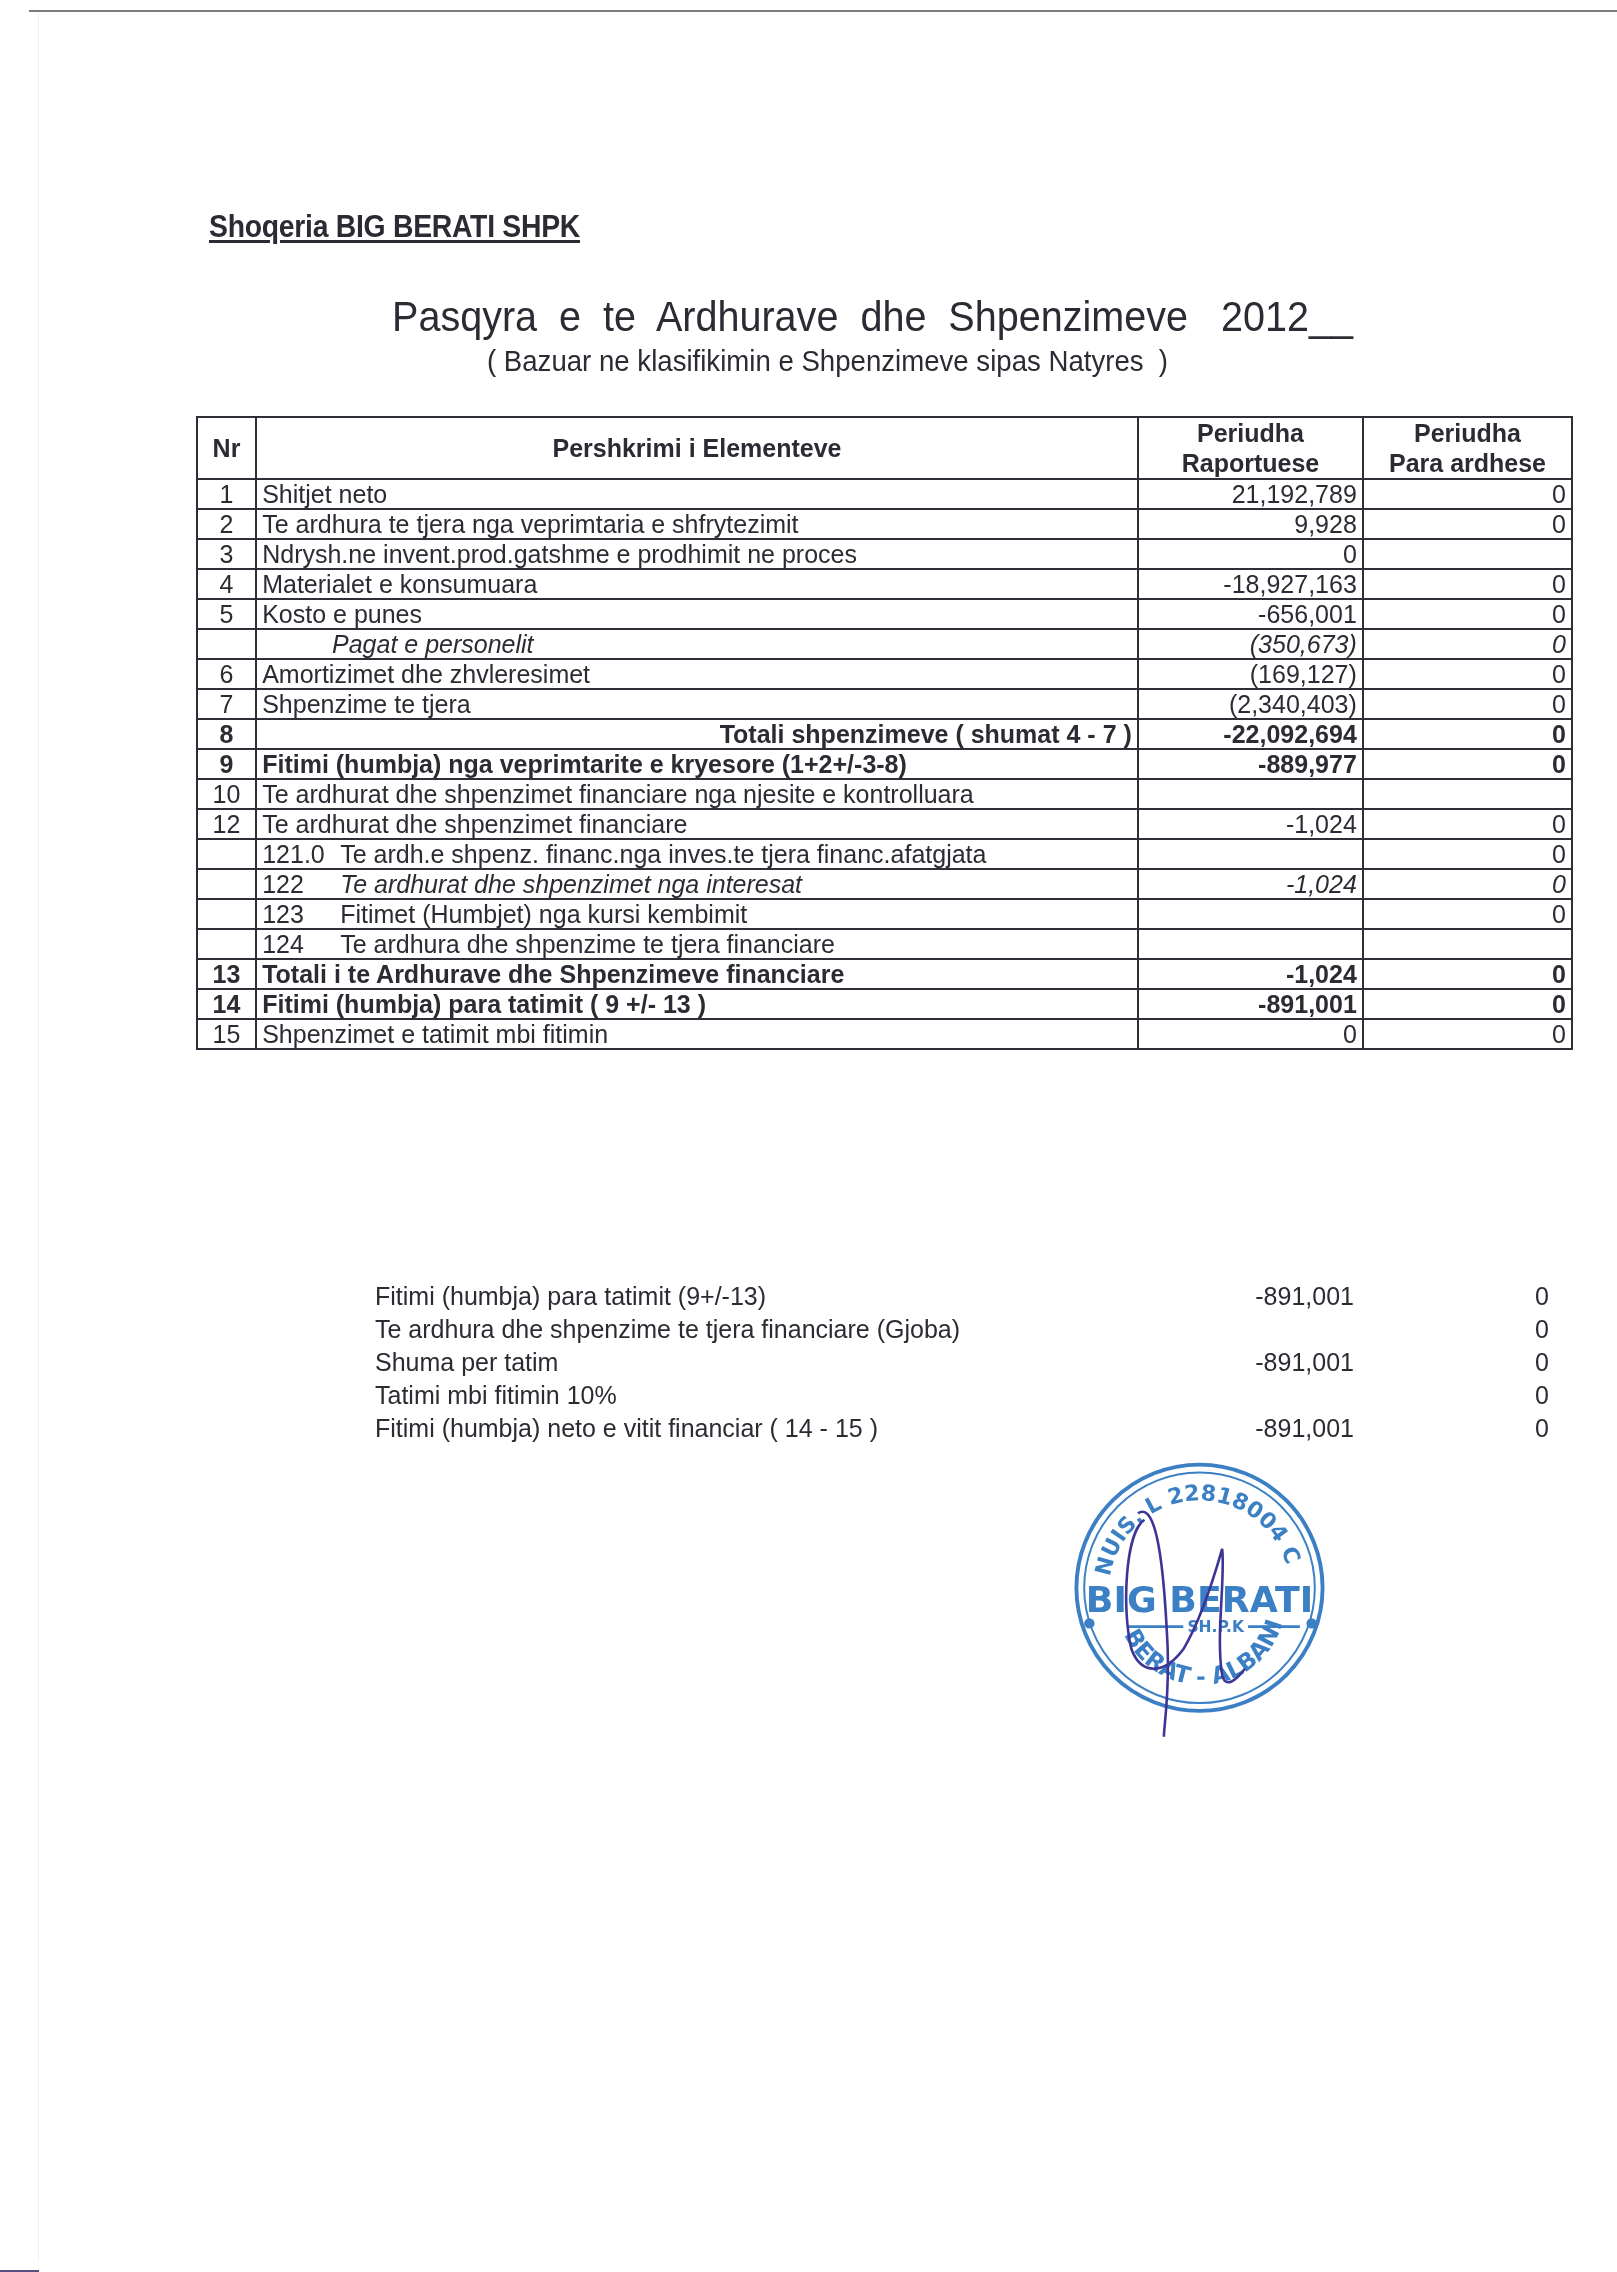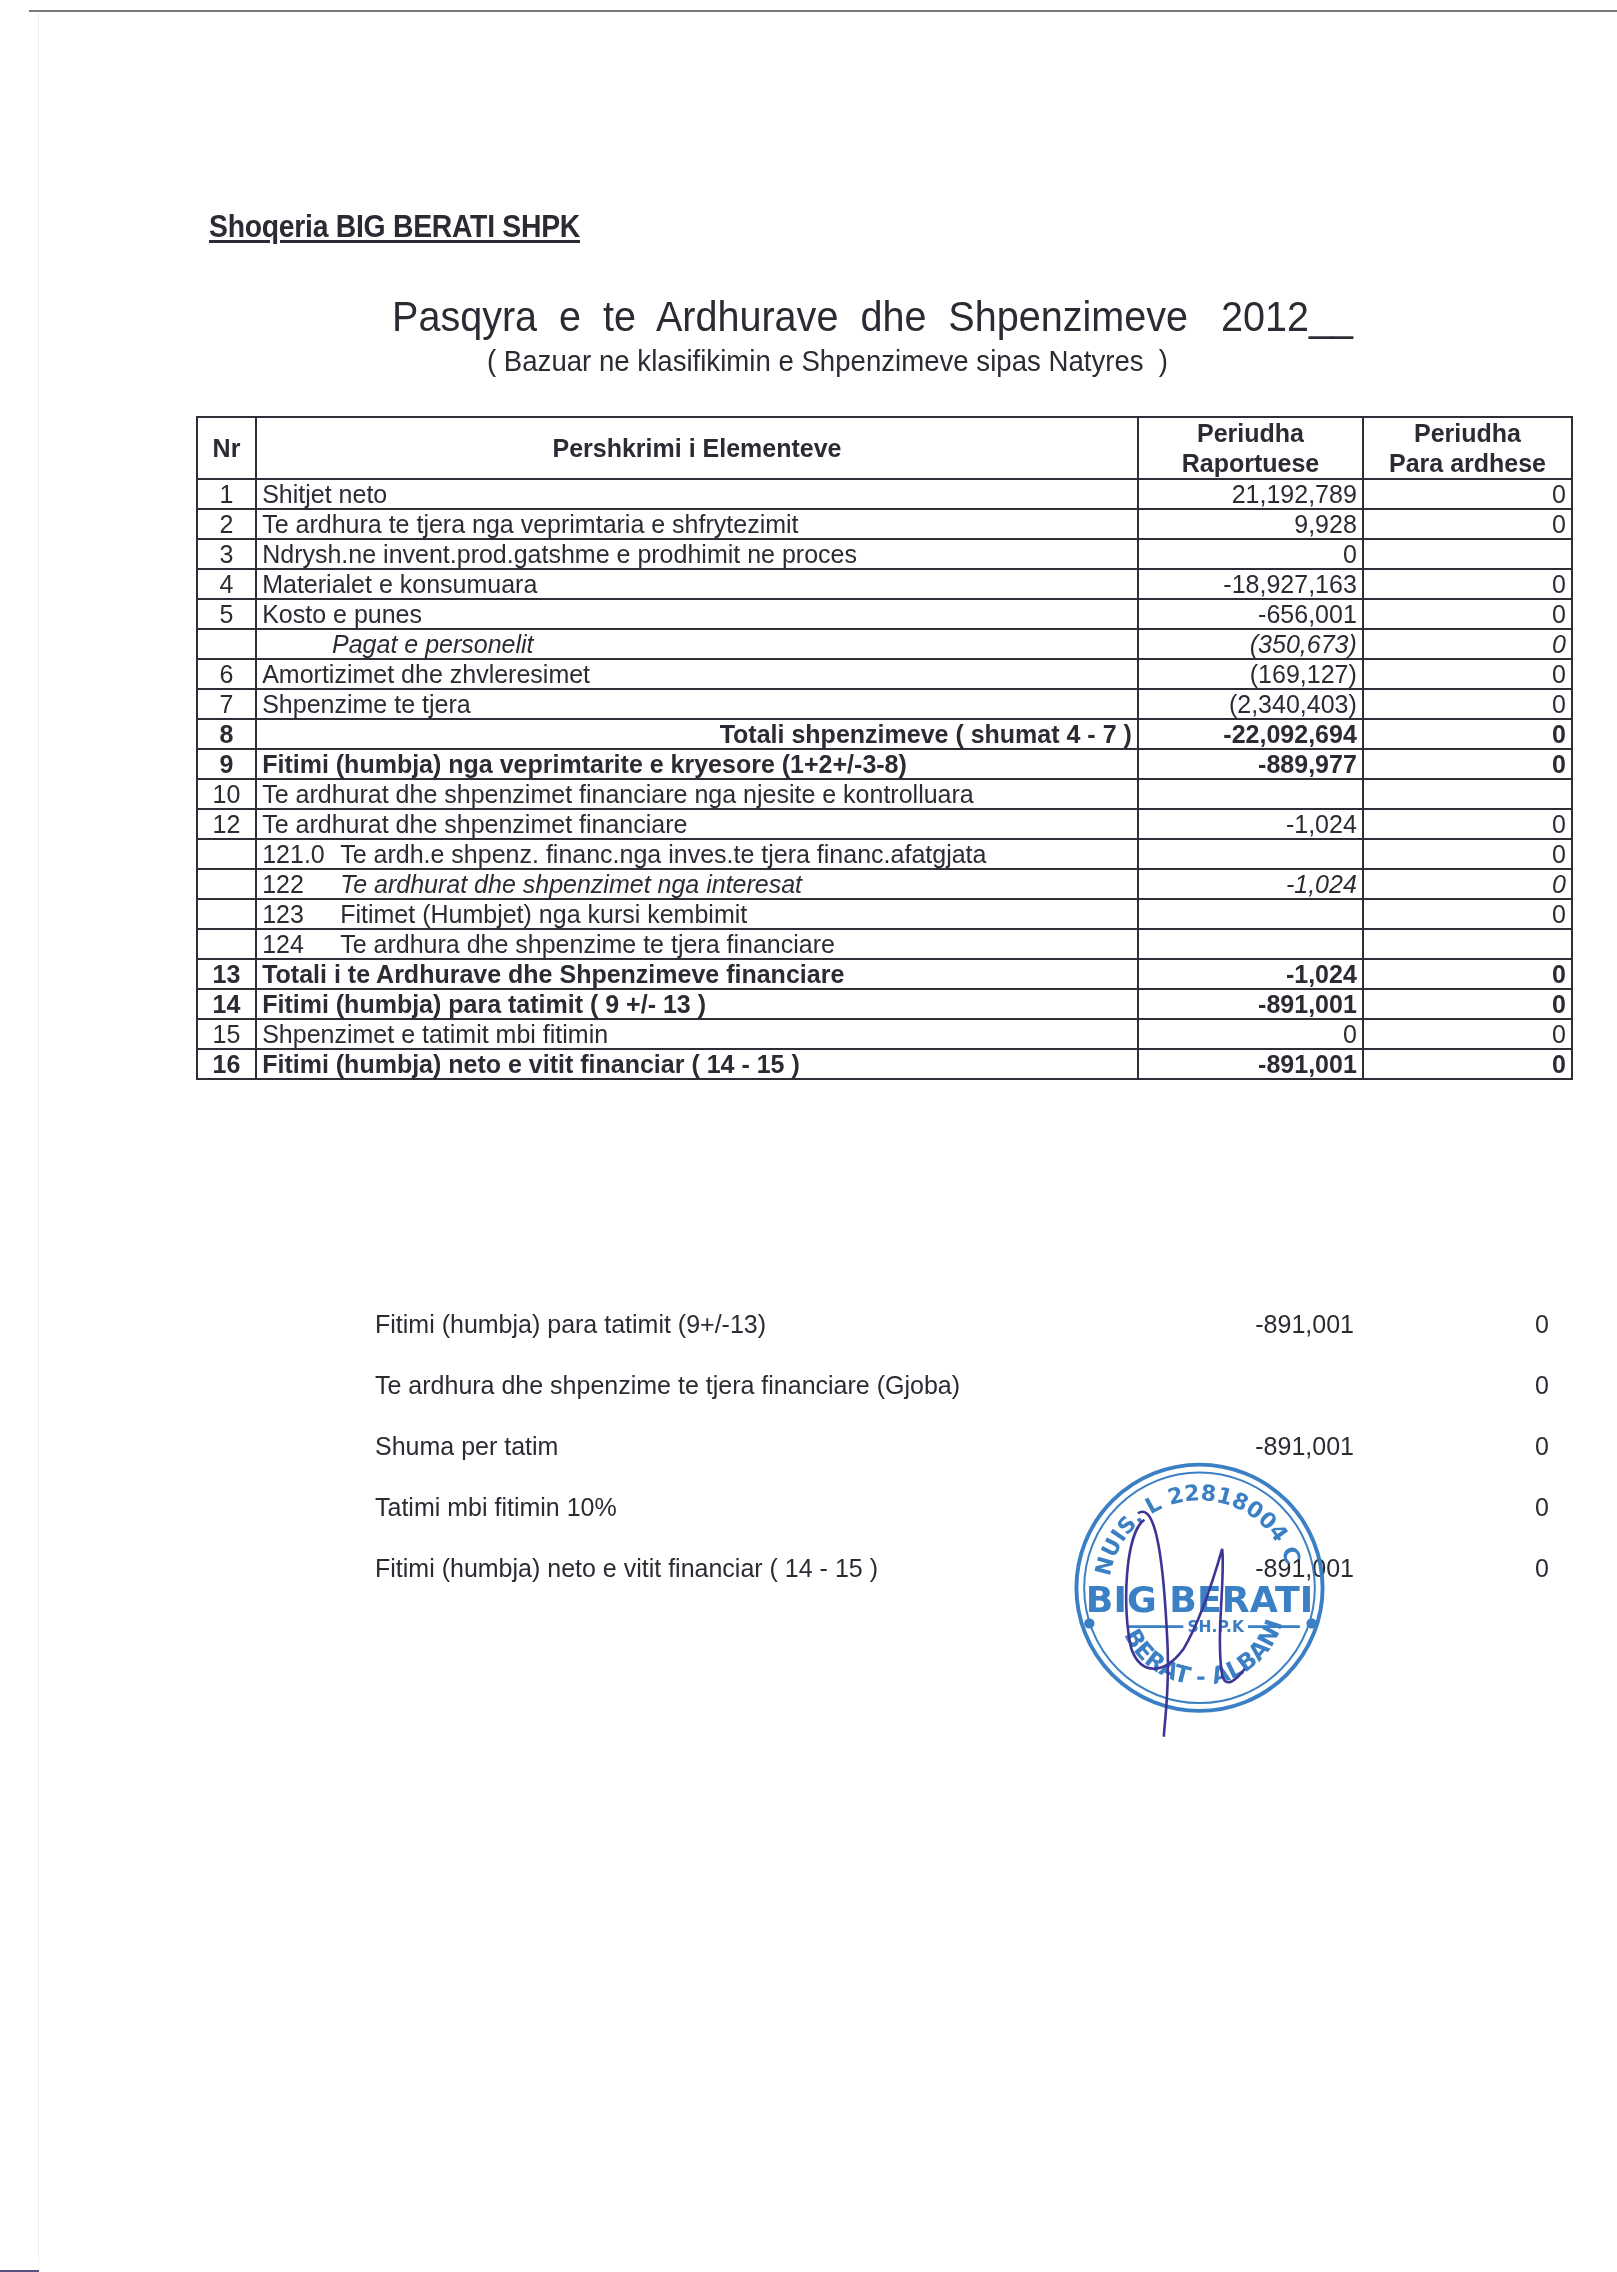--- a/index.html
+++ b/index.html
@@ -46,21 +46,21 @@
   tr.bold td { font-weight:bold; }
   tr.italic td.desc, tr.italic td.num { font-style:italic; }
   td.desc.indent-sub { padding-left:75px; }
   td.desc.center { text-align:right; }
   .code { display:inline-block; width:78px; font-style:normal; }
   .code-text { }
 
   .summary {
     position:absolute; left:375px; top:1280px; width:1206px;
   }
-  .summary .srow { position:relative; height:33px; line-height:33px; font-size:25px;margin-top:28px; }
+  .summary .srow { position:relative; height:33px; line-height:33px; font-size:25px; }
   .summary .slabel { position:absolute; left:0; top:0; white-space:nowrap; }
   .summary .scur { position:absolute; right:227px; top:0; text-align:right; }
   .summary .sprev { position:absolute; right:32px; top:0; text-align:right; }
 
   .stamp { position:absolute; left:1060px; top:1442px; width:279px; height:298px; }
 </style>
 </head>
 <body>
 
 <div class="scan-top"></div>
@@ -198,26 +198,20 @@
       <tr class="bold">
         <td class="nr">14</td>
         <td class="desc">Fitimi (humbja) para tatimit  ( 9 +/- 13 )</td>
         <td class="num">-891,001</td>
         <td class="num">0</td>
       </tr>
       <tr>
         <td class="nr">15</td>
         <td class="desc">Shpenzimet e tatimit mbi fitimin</td>
         <td class="num">0</td>
-        <td class="num">0</td>
-      </tr>
-      <tr class="bold">
-        <td class="nr">16</td>
-        <td class="desc">Fitimi (humbja) neto e vitit financiar  ( 14 - 15 )</td>
-        <td class="num">-891,001</td>
         <td class="num">0</td>
       </tr>
     </tbody>
 </table>
 
 <div class="summary" id="summary">
     <div class="srow">
       <span class="slabel">Fitimi (humbja) para tatimit (9+/-13)</span>
       <span class="scur">-891,001</span>
       <span class="sprev">0</span>

